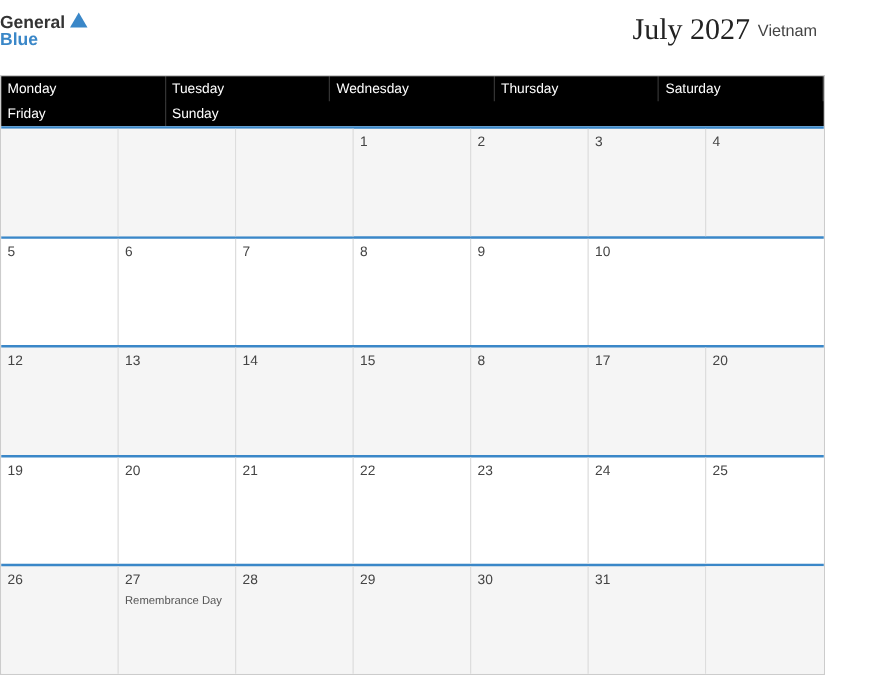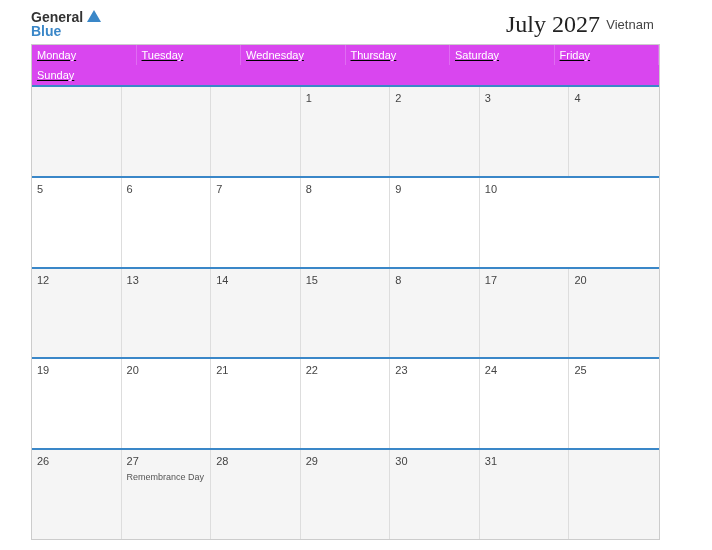--- a/index.html
+++ b/index.html
@@ -7,23 +7,24 @@
       font-family: Arial, Helvetica, sans-serif;
       background: #fff;
       width: 712px;
       height: 550px;
       overflow: hidden;
     }
     .page {
       width: 674px;
       height: 550px;
       background: #fff;
-      padding: 10px 14px 10px 31px;
-      display: flex;
-      flex-direction: column;
+      padding: 10px 14px 10px 0;
+      display: flex;
+      flex-direction: column;
+      gap: 16px;
     }
     
     .header {
       display: flex;
       align-items: center;
       justify-content: space-between;
       margin-bottom: 6px;
     }
     .logo {
       display: flex;
@@ -67,23 +68,22 @@
     }
     
     .calendar {
       flex: 1;
       display: flex;
       flex-direction: column;
       border: 1px solid #ccc;
     }
     .day-headers {
       display: grid;
-      grid-template-columns: repeat(6, 1fr);
-      background: #d946ef;
-      text-decoration: underline;
+      grid-template-columns: repeat(5, 1fr);
+      background: #000000;
     }
     .day-header {
       color: #fff;
       font-size: 11px;
       padding: 4px 5px;
       text-align: left;
       border-right: 1px solid rgba(255,255,255,0.2);
     }
     .day-header:last-child { border-right: none; }
     .weeks {

